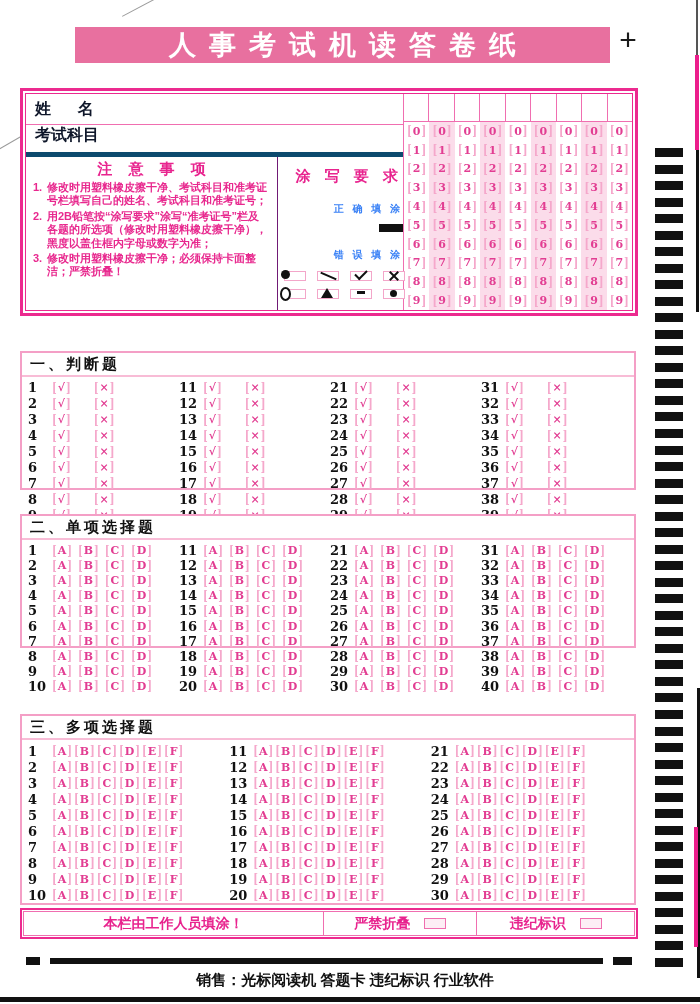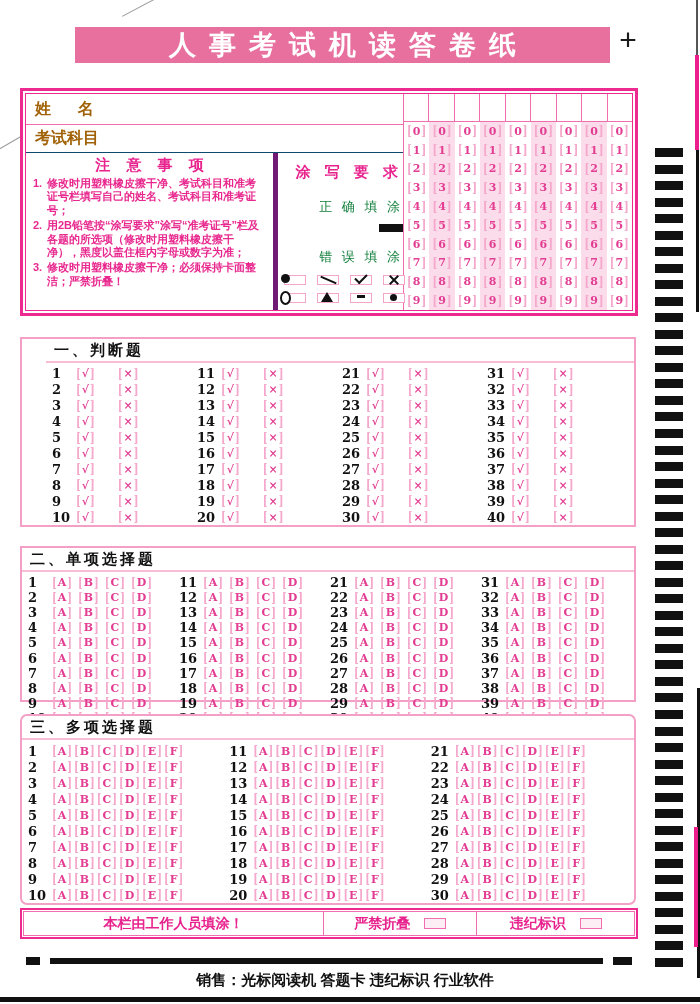--- a/index.html
+++ b/index.html
@@ -16,31 +16,31 @@
   .sc1{left:120px;top:7px;width:38px;transform:rotate(-28deg);}
   .sc2{left:-6px;top:140px;width:40px;transform:rotate(-30deg);}
   .edge{position:absolute;}
   
   .topbox{position:absolute;left:20px;top:88px;width:618px;height:228px;box-sizing:border-box;
           border:3px solid #ec2a8f;padding:2px;background:#fff;}
   .topbox-in{width:100%;height:100%;box-sizing:border-box;border:1px solid #ec2a8f;display:flex;}
   .tb-left{width:377px;border-right:1px solid #f06eb0;display:flex;flex-direction:column;}
   .tb-right{flex:1;display:flex;flex-direction:column;}
   .row-name{height:30px;border-bottom:1px solid #f06eb0;display:flex;align-items:center;}
-  .row-subj{height:27px;border-bottom:1px solid #0c4a6e;display:flex;align-items:center;}
-  .fld-label{color:#a16207;font-weight:bold;font-size:16px;padding-left:9px;white-space:pre;}
+  .row-subj{height:27px;border-bottom:5px solid #0c4a6e;display:flex;}
+  .fld-label{color:#0f172a;font-weight:bold;font-size:16px;padding-left:9px;white-space:pre;}
   .fld-input{flex:1;height:100%;}
   .row-notes{flex:1;display:flex;}
-  .notes{width:252px;border-right:5px solid #701a75;box-sizing:border-box;padding:3px 7px 0 7px;}
+  .notes{width:252px;border-right:1px solid #701a75;box-sizing:border-box;padding:3px 7px 0 7px;}
   .notes-title{text-align:center;color:#e8238e;font-weight:bold;font-size:15px;letter-spacing:6px;padding-left:6px;}
   .note-item{display:flex;color:#e8288e;font-weight:bold;font-size:11px;line-height:1.22;margin-top:2px;}
   .note-num{flex:0 0 14px;}
   .fillreq{flex:1;display:flex;flex-direction:column;align-items:flex-end;padding-top:10px;}
   .fr-title{color:#e8238e;font-weight:bold;font-size:15px;letter-spacing:5px;padding-left:5px;}
-  .fr-sub{color:#15803d;font-weight:normal;font-size:13px;letter-spacing:3px;padding-left:3px;margin-top:16px;}
+  .fr-sub{color:#3b82f6;font-weight:bold;font-size:10px;letter-spacing:3px;padding-left:3px;margin-top:16px;}
   .cbar{width:24px;height:8px;background:#111;margin-top:8px;}
   .wrong-grid{margin-top:9px;display:grid;grid-template-columns:repeat(4,20px);column-gap:13px;row-gap:8px;}
   .mk{width:20px;height:8px;border:1px solid #f3a6c9;position:relative;background:#fff;}
   .mk i{position:absolute;display:block;}
   .m-dot-left{left:-4px;top:-2px;width:9px;height:9px;background:#111;border-radius:50%;}
   .m-slash{left:2px;top:3px;width:17px;height:2px;background:#111;transform:rotate(24deg);}
   .m-check{left:4px;top:-2px;width:10px;height:5px;border-left:2px solid #111;border-bottom:2px solid #111;transform:rotate(-45deg);}
   .m-cross{left:4px;top:-2px;width:12px;height:12px;}
   .m-cross::before,.m-cross::after{content:"";position:absolute;left:5px;top:0;width:2px;height:12px;background:#111;}
   .m-cross::before{transform:rotate(45deg);} .m-cross::after{transform:rotate(-45deg);}
@@ -833,21 +833,21 @@
                 <span class="gl">9</span>
                 <span class="bk">]</span>
               </span>
             </div>
           </div>
         </div>
     </div>
   </div>
 </div>
 
-<div class="section" style="top:337px;height:190px;padding-left:24px;">
+<div class="section" style="top:351px;height:139px;">
   <div class="sec-h">一、判断题</div>
   <div class="rows c4" style="height:164px;">
       <div class="grp">
         <div class="arow">
           <span class="qn">1</span>
           <div class="opts s1">
             <span class="bb">
               <span class="bk">[</span>
               <span class="gl">√</span>
               <span class="bk">]</span>
@@ -1446,21 +1446,21 @@
             <span class="bb">
               <span class="bk">[</span>
               <span class="gl">×</span>
               <span class="bk">]</span>
             </span>
           </div>
         </div>
       </div>
     </div>
 </div>
-<div class="section" style="top:546px;height:156px;">
+<div class="section" style="top:514px;height:134px;">
   <div class="sec-h">二、单项选择题</div>
   <div class="rows c4" style="height:156px;">
       <div class="grp">
         <div class="arow">
           <span class="qn">1</span>
           <div class="opts s2">
             <span class="bb">
               <span class="bk">[</span>
               <span class="gl">A</span>
               <span class="bk">]</span>
@@ -2459,21 +2459,21 @@
             <span class="bb">
               <span class="bk">[</span>
               <span class="gl">D</span>
               <span class="bk">]</span>
             </span>
           </div>
         </div>
       </div>
     </div>
 </div>
-<div class="section" style="top:714px;height:191px;border-radius:7px;">
+<div class="section" style="top:714px;height:191px;">
   <div class="sec-h">三、多项选择题</div>
   <div class="rows c3" style="height:165px;">
       <div class="grp">
         <div class="arow">
           <span class="qn">1</span>
           <div class="opts s3">
             <span class="bb">
               <span class="bk">[</span>
               <span class="gl">A</span>
               <span class="bk">]</span>

